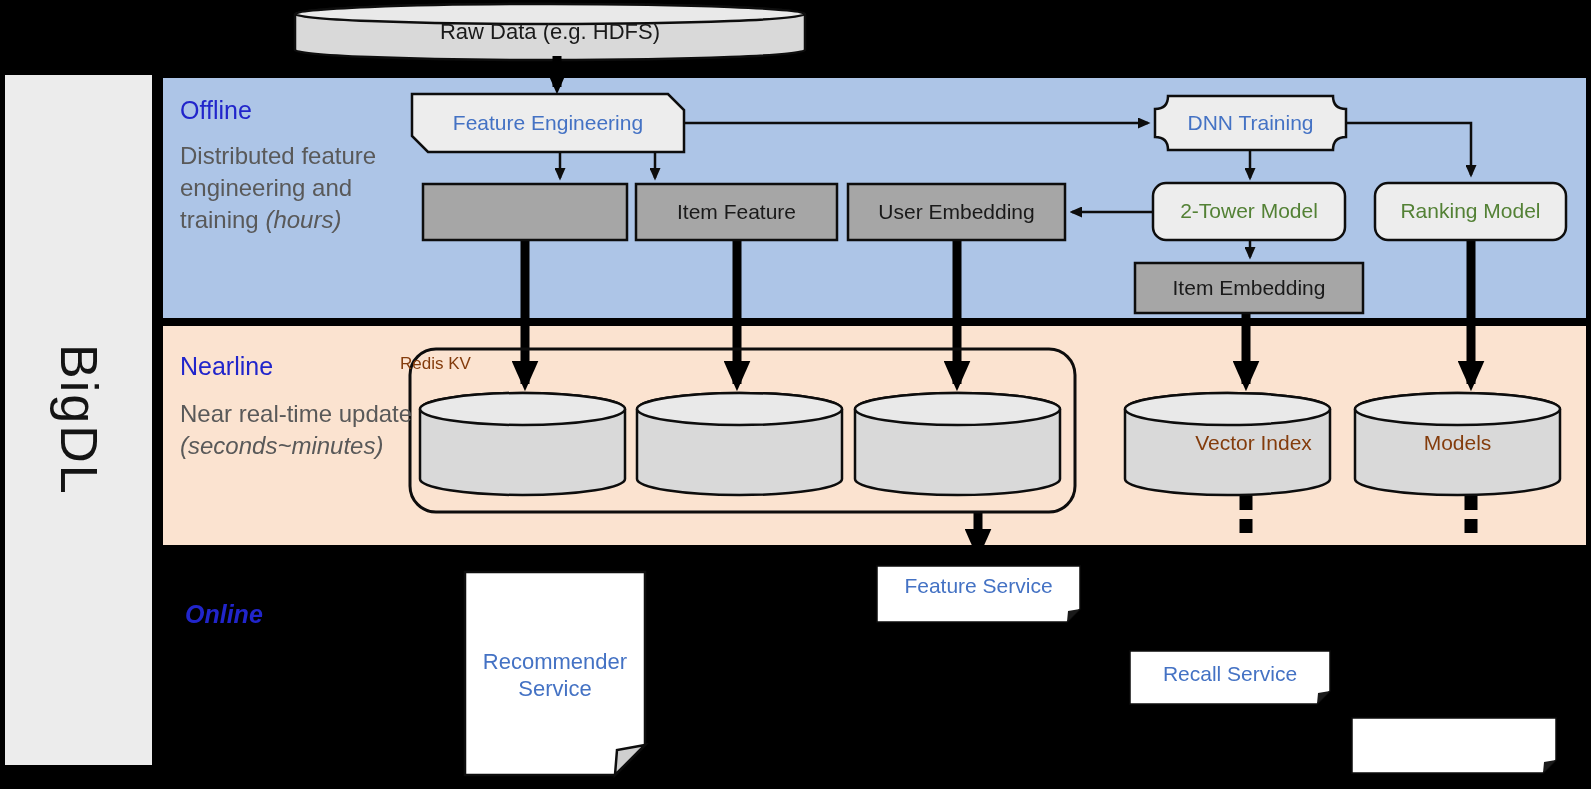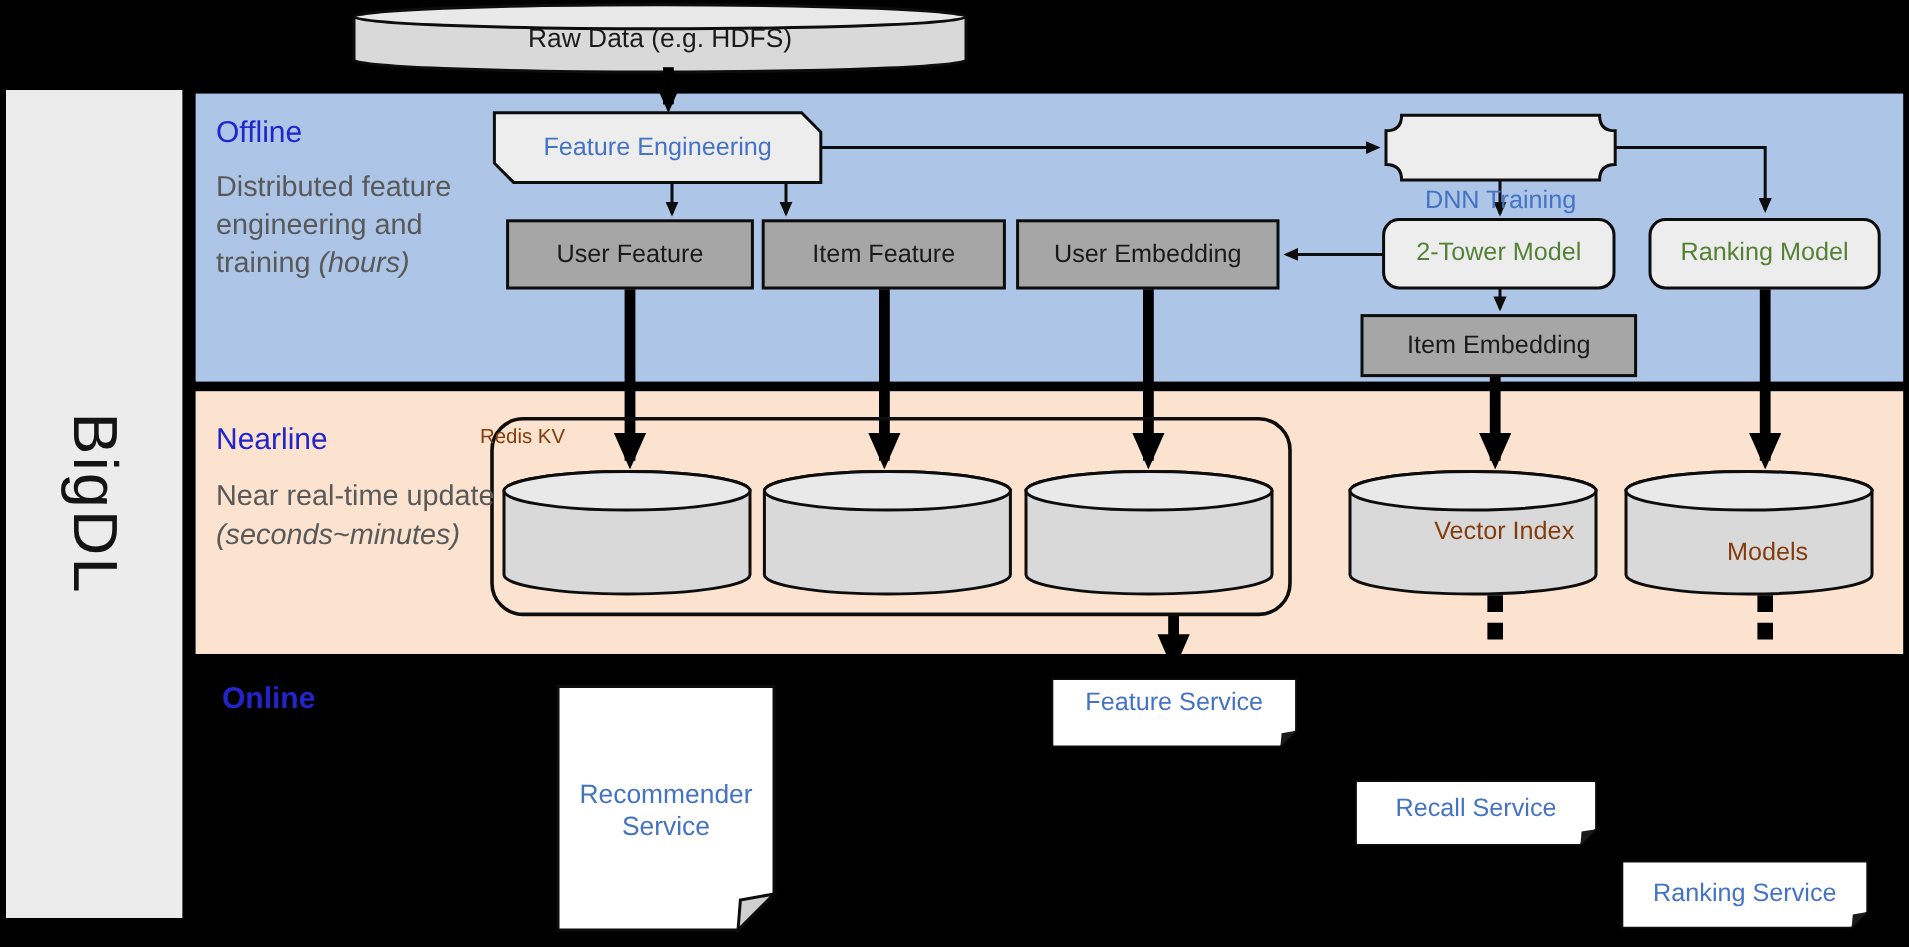--- a/index.html
+++ b/index.html
@@ -110,38 +110,36 @@
 
   <div class="lbl" style="left:295px;top:10px;width:510px;height:44px;font-size:22px;">Raw Data (e.g. HDFS)</div>
 
   <div class="sec-title" style="left:180px;top:96px;">Offline</div>
   <div class="sec-desc" style="left:180px;top:140px;width:212px;">
     <span>Distributed feature engineering and training</span>
     <i>(hours)</i>
   </div>
 
   <div class="lbl blue-t" style="left:412px;top:94px;width:272px;height:58px;">Feature Engineering</div>
-  <div class="lbl blue-t" style="left:1155px;top:96px;width:191px;height:54px;margin-top:44px;">DNN Training</div>
-  <div class="lbl" style="left:423px;top:184px;width:204px;height:56px;">User Feature</div>
+  <div class="lbl blue-t" style="left:1155px;top:96px;width:191px;height:54px;">DNN Training</div>
   <div class="lbl" style="left:636px;top:184px;width:201px;height:56px;">Item Feature</div>
   <div class="lbl" style="left:848px;top:184px;width:217px;height:56px;">User Embedding</div>
   <div class="lbl green-t" style="left:1153px;top:183px;width:192px;height:57px;">2-Tower Model</div>
   <div class="lbl green-t" style="left:1375px;top:183px;width:191px;height:57px;">Ranking Model</div>
   <div class="lbl" style="left:1135px;top:263px;width:228px;height:50px;">Item Embedding</div>
 
   <div class="sec-title" style="left:180px;top:352px;">Nearline</div>
   <div class="sec-desc" style="left:180px;top:398px;width:250px;">
     <span>Near real-time update</span>
     <i>(seconds~minutes)</i>
   </div>
 
   <div class="abs brown-t" style="left:400px;top:354px;font-size:17px;">Redis KV</div>
   <div class="lbl brown-t" style="left:1151px;top:418px;width:205px;height:50px;">Vector Index</div>
-  <div class="lbl brown-t" style="left:1355px;top:436px;width:236px;height:50px;text-align:center;">Models</div>
+  <div class="lbl brown-t" style="left:1355px;top:418px;width:205px;height:50px;text-align:center;">Models</div>
 
-  <div class="sec-title" style="left:185px;top:568px;font-weight:700;">Online</div>
+  <div class="sec-title" style="left:185px;top:600px;font-weight:700;font-style:italic;">Online</div>
 
   <div class="lbl blue-t" style="left:470px;top:630px;width:170px;height:90px;font-size:22px;line-height:1.25;">Recommender Service</div>
   <div class="lbl blue-t" style="left:877px;top:566px;width:203px;height:40px;">Feature Service</div>
   <div class="lbl blue-t" style="left:1130px;top:648px;width:200px;height:53px;">Recall Service</div>
-  <div class="lbl blue-t" style="left:1352px;top:718px;width:204px;height:55px;">Ranking Service</div>
 
 </div>
 
 </body></html>

